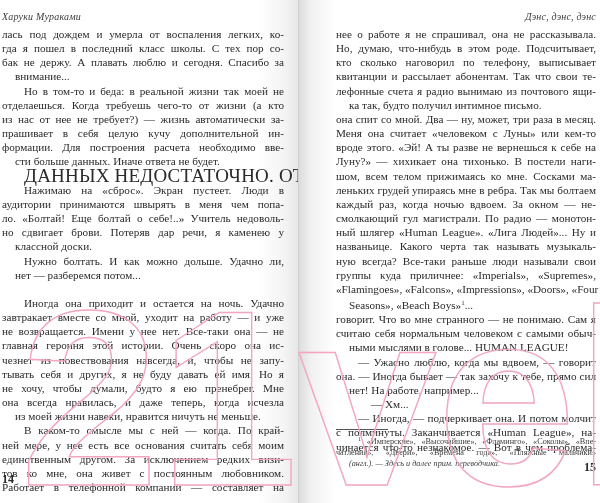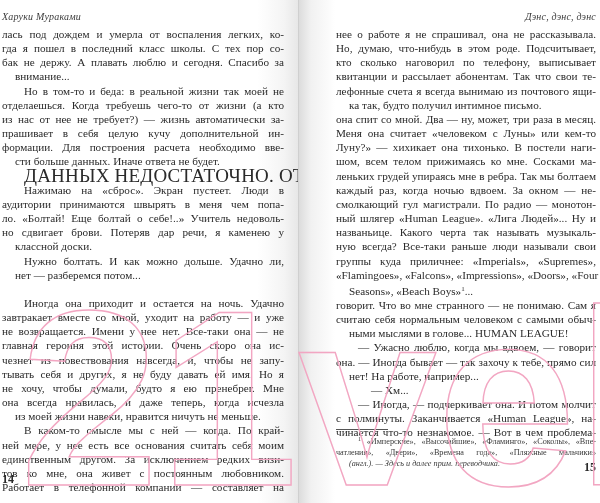--- a/index.html
+++ b/index.html
@@ -117,24 +117,25 @@
     <div class="folio">14</div>
   </div>
 
   <div class="page page-right">
     <div class="running-head">Дэнс, дэнс, дэнс</div>
     <div class="text">
       <span class="line">нее о работе я не спрашивал, она не рассказывала.</span>
       <span class="line">Но, думаю, что-нибудь в этом роде. Подсчитывает,</span>
       <span class="line">кто сколько наговорил по телефону, выписывает</span>
       <span class="line">квитанции и рассылает абонентам. Так что свои те-</span>
-      <span class="line">лефонные счета я всегда вынимаю из почтового ящи-</span>
+      <span class="line">лефонные счета я радио вынимаю из почтового ящи-</span>
       <span class="line last">ка так, будто получил интимное письмо.</span>
       <span class="line">она спит со мной. Два — ну, может, три раза в месяц.</span>
       <span class="line">Меня она считает «человеком с Луны» или кем-то</span>
+      <span class="line">вроде этого. «Эй! А ты разве не вернешься к себе на</span>
       <span class="line">Луну?» — хихикает она тихонько. В постели наги-</span>
       <span class="line">шом, всем телом прижимаясь ко мне. Сосками ма-</span>
       <span class="line">леньких грудей упираясь мне в ребра. Так мы болтаем</span>
       <span class="line">каждый раз, когда ночью вдвоем. За окном — не-</span>
       <span class="line">смолкающий гул магистрали. По радио — монотон-</span>
       <span class="line">ный шлягер «Human League». «Лига Людей»... Ну и</span>
       <span class="line">названьице. Какого черта так называть музыкаль-</span>
       <span class="line">ную всегда? Все-таки раньше люди называли свои</span>
       <span class="line">группы куда приличнее: «Imperials», «Supremes»,</span>
       <span class="line">«Flamingoes», «Falcons», «Impressions», «Doors», «Four</span>

